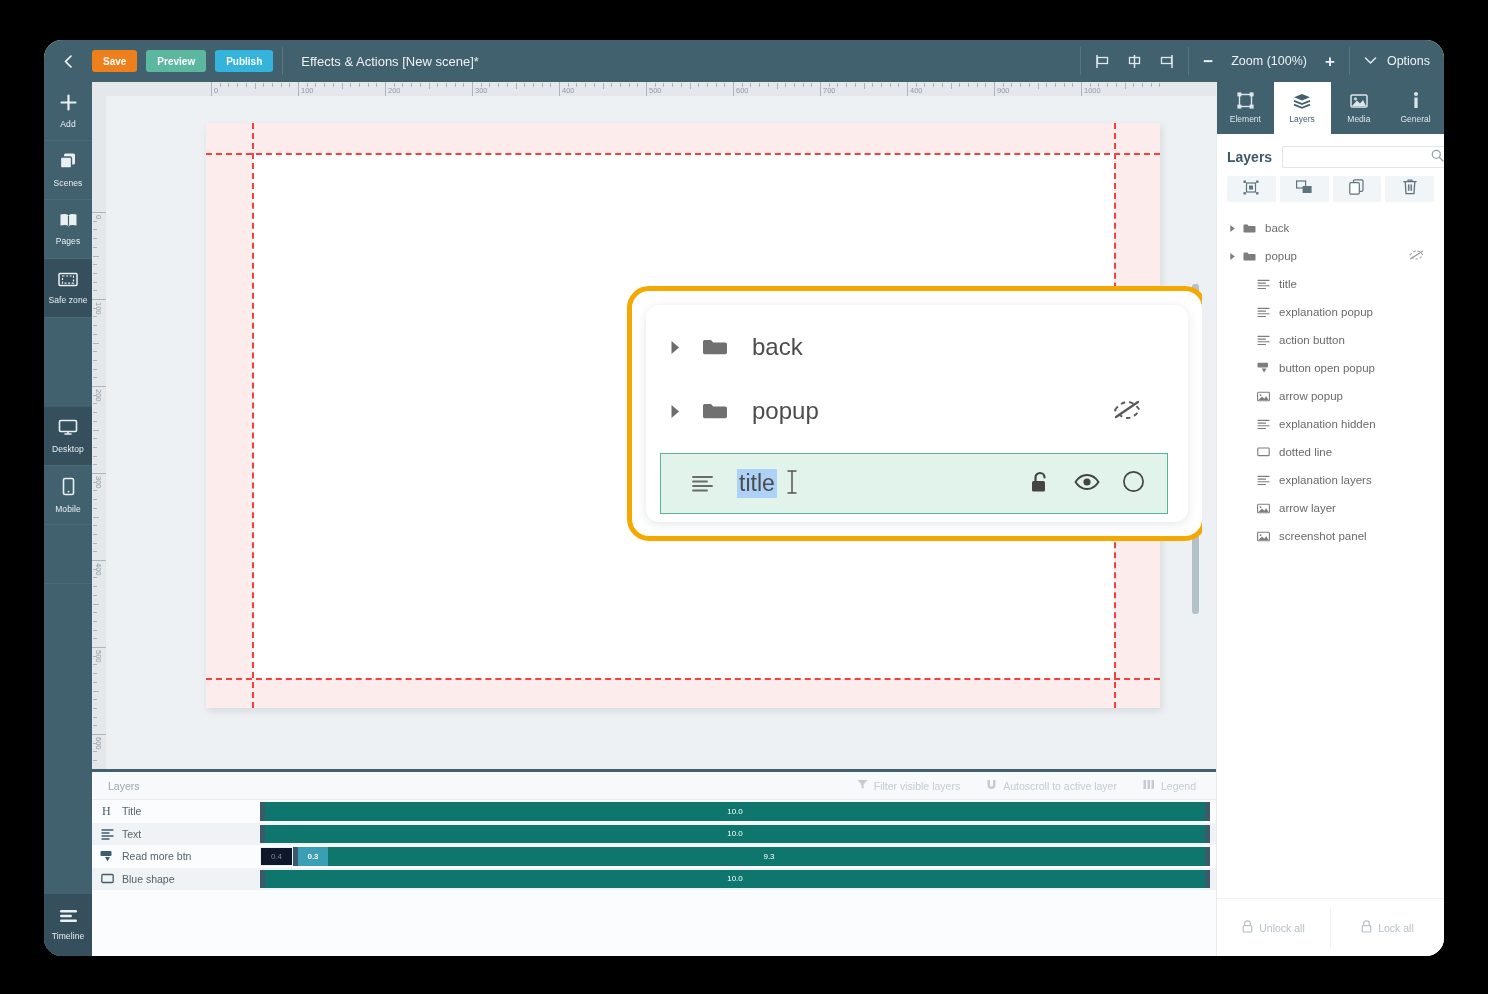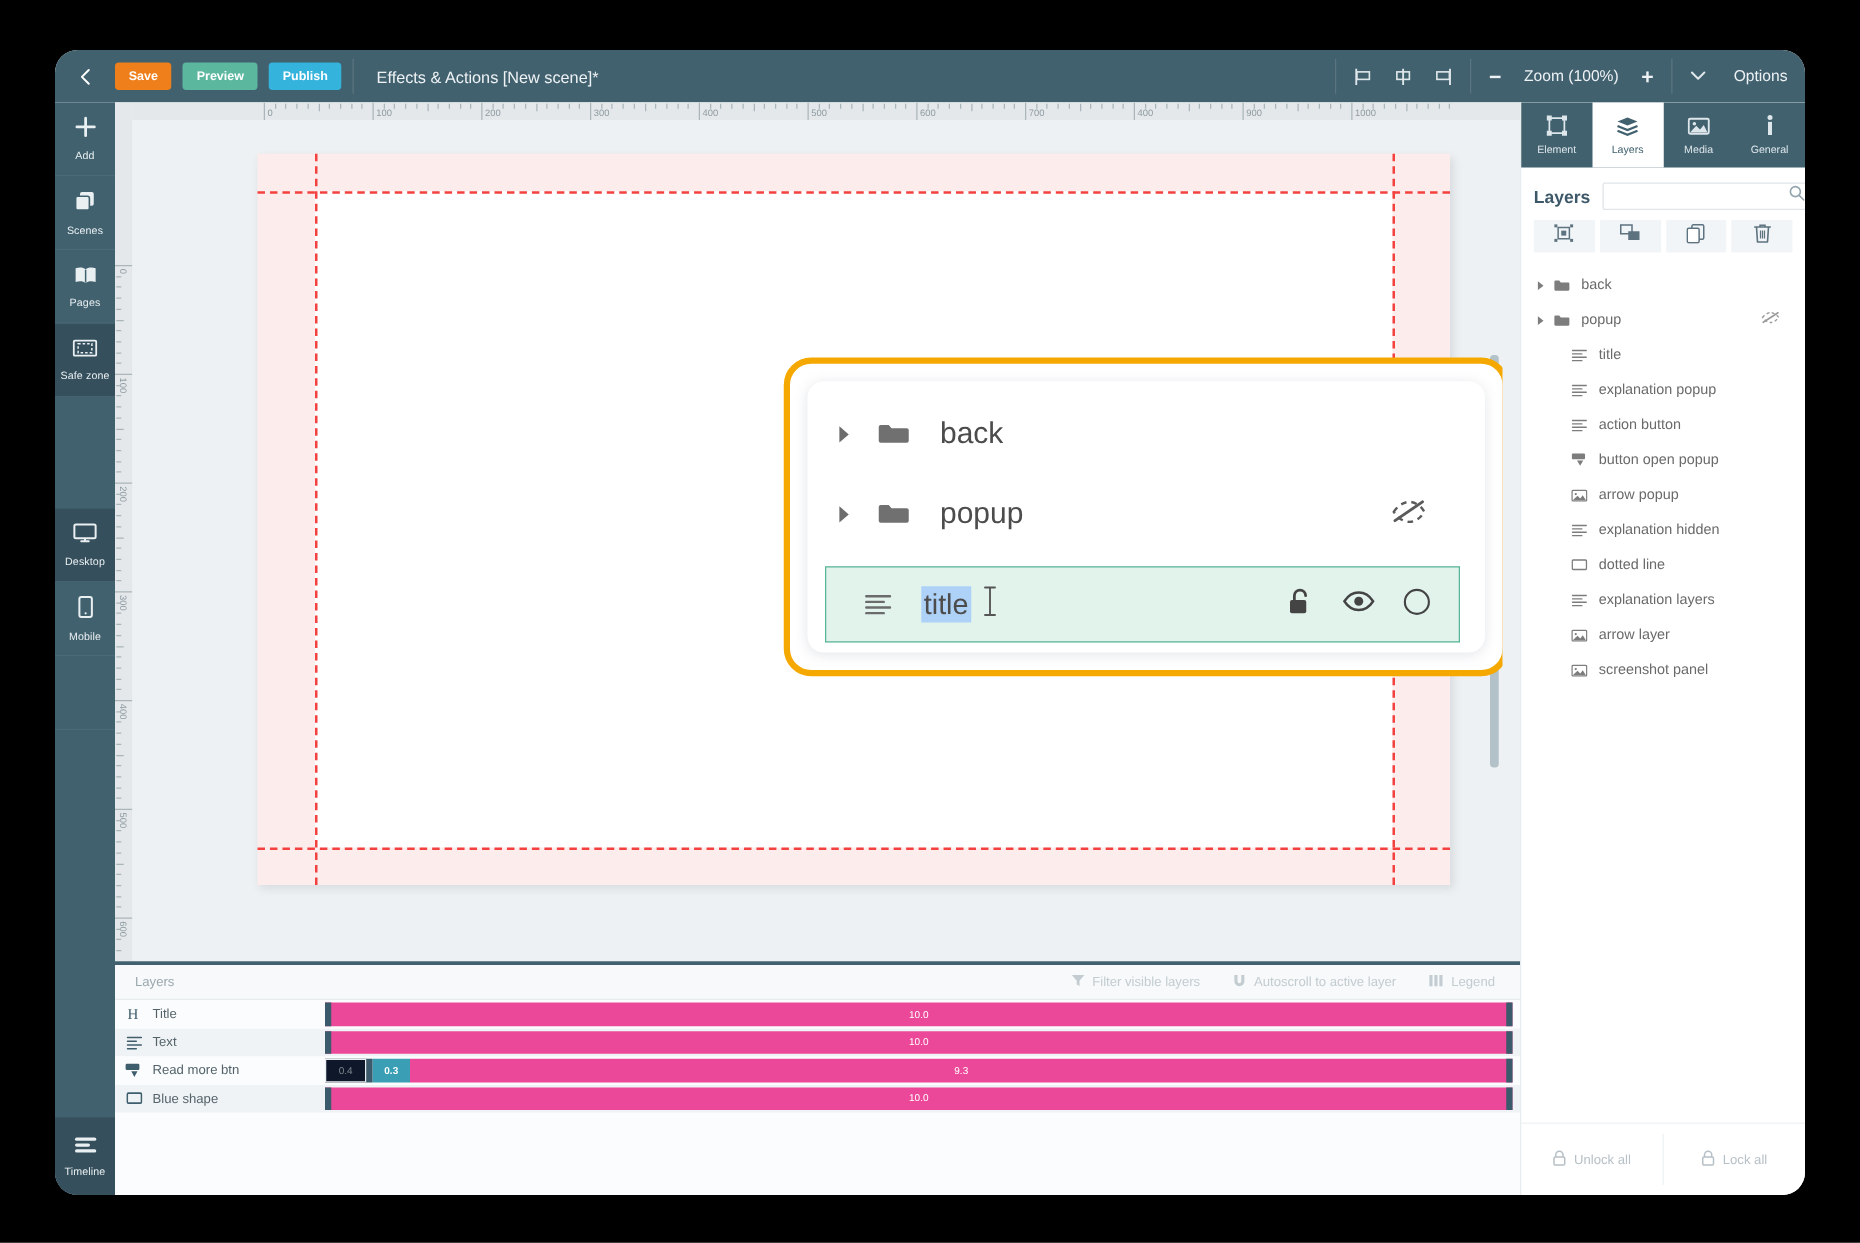--- a/index.html
+++ b/index.html
@@ -38,21 +38,21 @@
   .tb-sep { width:1px; background:#5a757f; margin:7px 0; }
   .tb-title {
     display:flex; align-items:center; padding:0 0 0 18px;
     color:#eef2f4; font-size:13px; white-space:nowrap;
   }
   .tb-spacer { flex:1; }
   .tb-group { display:flex; align-items:center; padding:0 14px; gap:14px; }
   .tb-icon { cursor:pointer; display:flex; align-items:center; }
   .tb-zoom { color:#eef2f4; font-size:12.5px; padding:0 4px; white-space:nowrap;}
   .tb-plusminus { color:#eef2f4; font-size:17px; font-weight:bold; cursor:pointer; line-height:1;}
-  .tb-options { color:#eef2f4; font-size:12.5px; display:flex; align-items:center; gap:22px; cursor:pointer;}
+  .tb-options { color:#eef2f4; font-size:12.5px; display:flex; align-items:center; gap:10px; cursor:pointer;}
 
   
   .sidebar {
     position:absolute; left:0; top:42px; width:48px; bottom:0;
     background:#41616f;
   }
   .sb-item {
     height:59px; display:flex; flex-direction:column; align-items:center;
     justify-content:center; gap:4px; color:#eaf0f2; cursor:pointer;
     border-bottom:1px solid #4a6a78; position:relative;
@@ -167,21 +167,21 @@
     display:flex; align-items:center; gap:6px; font-size:10.5px; color:#c3ccd1;
     margin-left:26px; cursor:pointer;
   }
   .tl-rows { position:relative; }
   .tl-row { display:flex; align-items:center; height:22.5px; position:relative;}
   .tl-row.alt { background:#f0f3f5; }
   .tl-icon { width:30px; display:flex; align-items:center; justify-content:center; color:#4b6b79;}
   .tl-name { font-size:10.5px; color:#54636b; width:138px; }
   .tl-track { position:absolute; left:168px; right:6px; top:2px; bottom:2px; }
   .tl-bar {
-    position:absolute; top:0; bottom:0; background:#ec4899;
+    position:absolute; top:0; bottom:0; background:#0f766e;
     display:flex; align-items:center; justify-content:center;
   }
   .tl-bar span { font-size:8px; color:#ffffff; }
   .tl-cap {
     position:absolute; top:0; bottom:0; width:5px; background:#3b5a6b;
   }
   .tl-delay {
     position:absolute; top:0; bottom:0; background:#0f172a;
     display:flex; align-items:center; justify-content:center;
     border:1px solid #eceff1;

